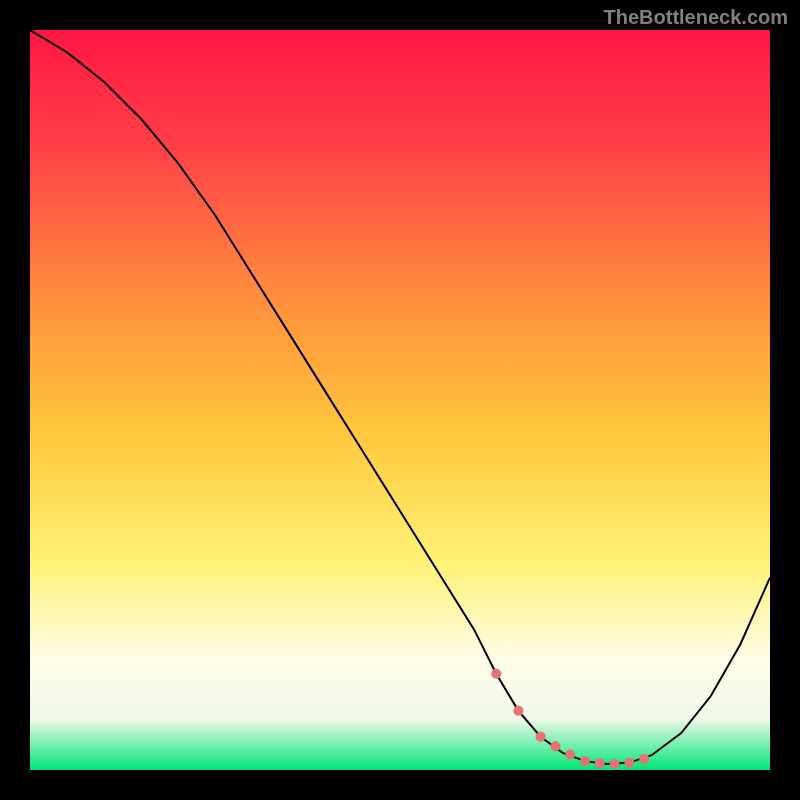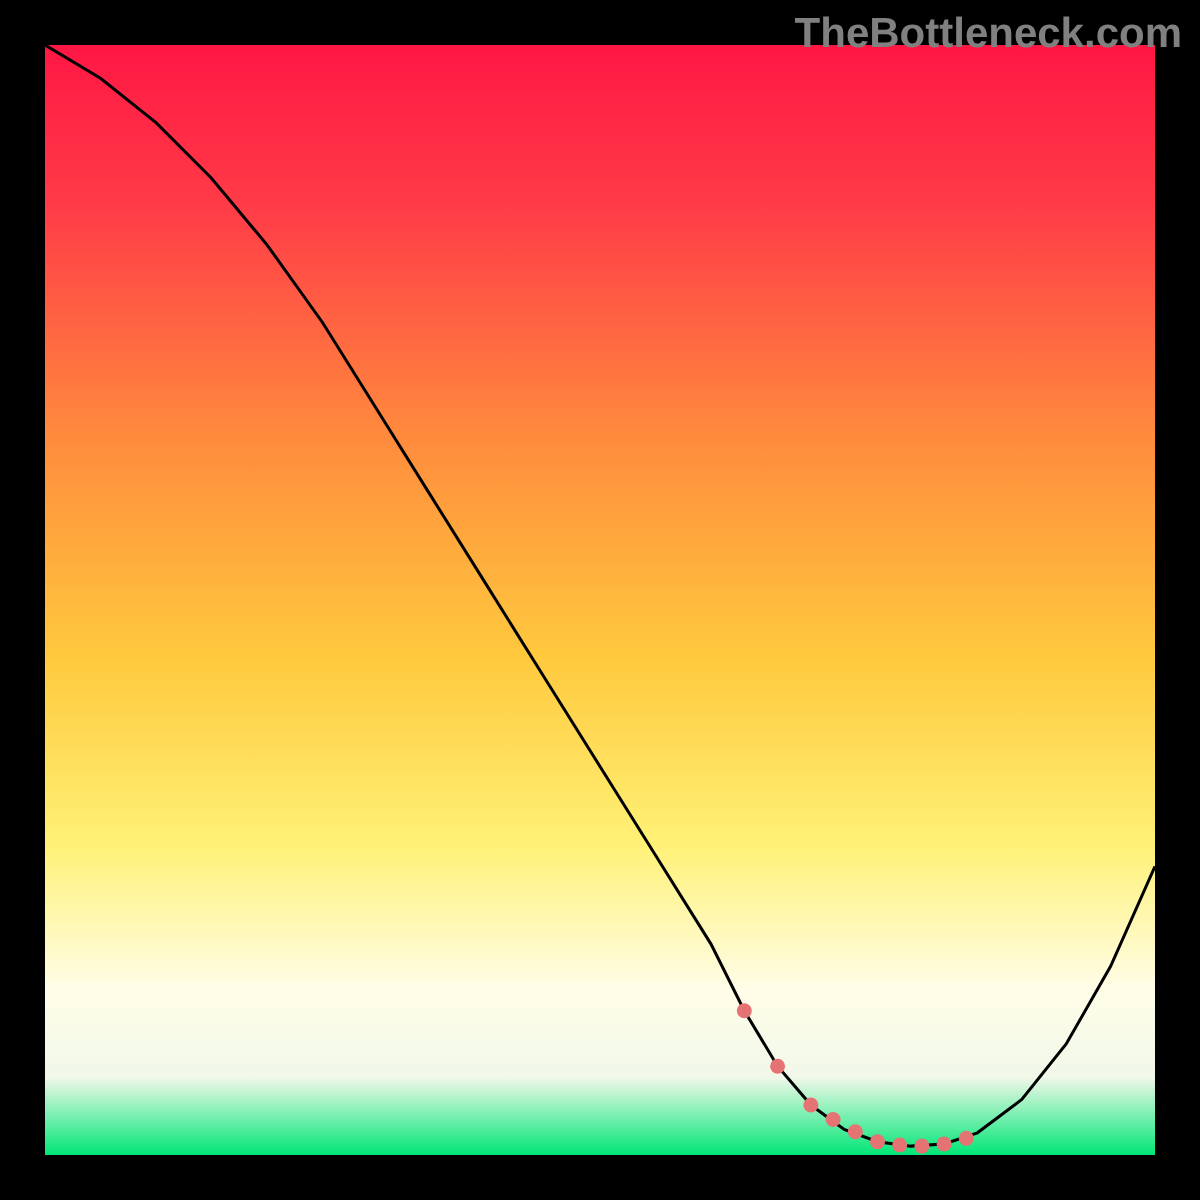--- a/index.html
+++ b/index.html
@@ -15,21 +15,21 @@
     position: relative;
     width: 800px;
     height: 800px;
     background: #000;
   }
   .watermark {
     position: absolute;
     top: 6px;
     right: 12px;
     color: #808080;
-    font-size: 28px;
+    font-size: 20px;
     font-weight: bold;
     z-index: 100;
     font-family: Arial, sans-serif;
   }
   .plot {
     position: absolute;
     left: 30px;
     top: 30px;
     width: 740px;
     height: 740px;

